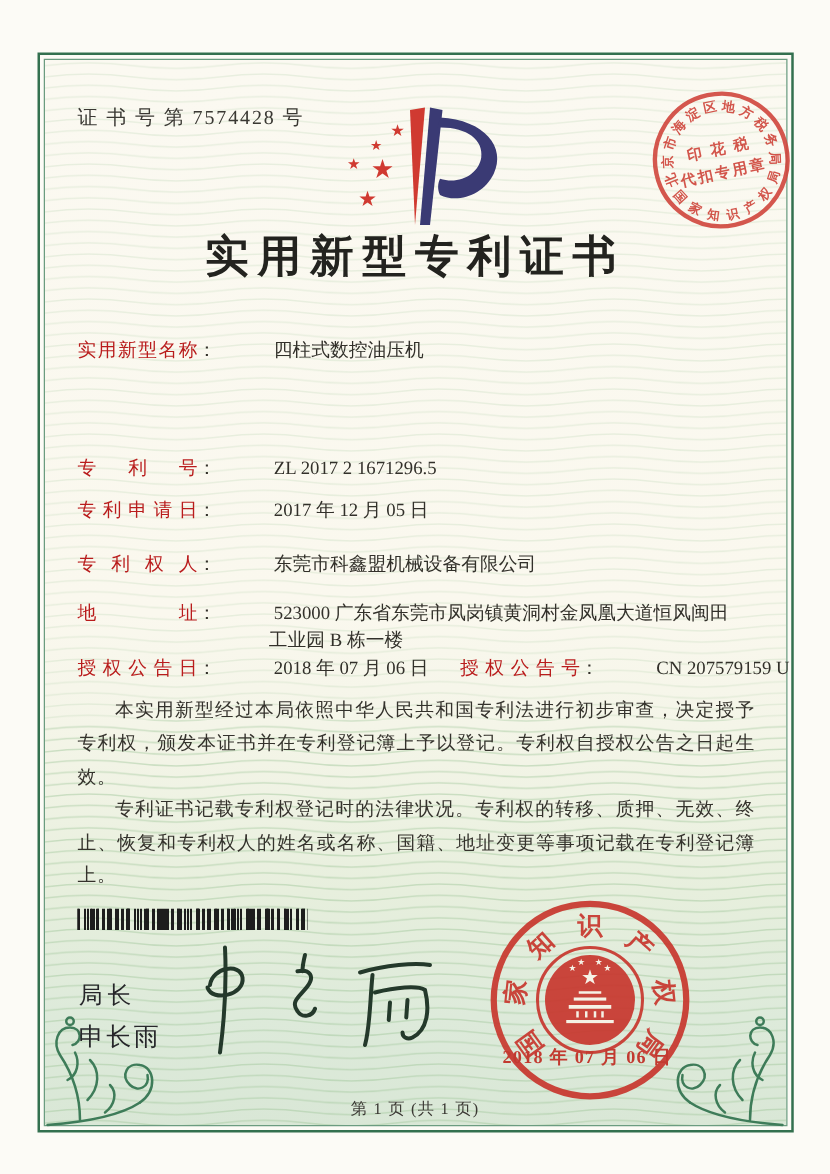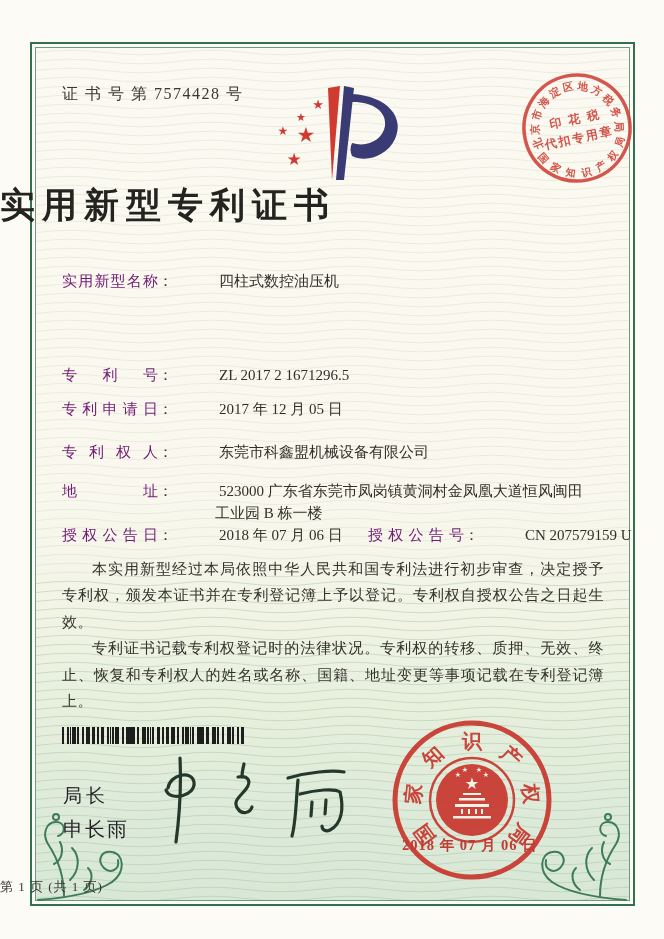--- a/index.html
+++ b/index.html
@@ -16,27 +16,27 @@
   .frame-inner{
     position:absolute;inset:3px;
     border:1px solid #6b9c80;
     background:linear-gradient(to bottom,#fbf9f1 0%,#faf8ee 52%,#f2f4e6 66%,#e7efdd 78%,#ddeada 90%,#d9e7d6 100%);
   }
   .waves{position:absolute;inset:0;width:100%;height:100%;}
   .content{position:absolute;inset:0;}
   .cert-no{position:absolute;left:62px;top:84px;font-size:16px;letter-spacing:1.5px;color:#3a3833;}
   .logo{position:absolute;left:256px;top:84px;}
   .title{
-    position:absolute;left:0;top:182px;width:664px;
+    position:absolute;left:0;top:182px;width:664px;text-align:center;
     font-size:35px;font-weight:700;letter-spacing:7px;color:#23231f;
   }
   .field-row{position:absolute;left:62px;font-size:15px;line-height:22px;white-space:nowrap;}
   .flabel{
     display:inline-block;width:96px;text-align:justify;text-align-last:justify;
-    vertical-align:top;color:#701a75;
+    vertical-align:top;color:#b91c1c;
   }
   .fcolon{display:inline-block;vertical-align:top;margin-right:6px;color:#32302a;}
   .fvalue{color:#32302a;margin-left:40px;}
   .addr-line2{position:absolute;left:113px;top:22px;}
   .grant2{position:absolute;left:306px;top:0;}
   .paras{position:absolute;left:62px;top:556px;width:542px;}
   .paras p{
     margin:0;text-indent:2em;font-size:15px;line-height:26.4px;
     letter-spacing:0.6px;text-align:justify;color:#34322c;
   }
@@ -50,21 +50,21 @@
   .director-title{position:absolute;left:63px;top:783px;font-size:19px;letter-spacing:4px;color:#26262a;}
   .director-name{position:absolute;left:63px;top:816px;font-size:20px;letter-spacing:2px;color:#26262a;}
   .signature{position:absolute;left:140px;top:750px;}
   .seal{position:absolute;left:384px;top:712px;}
   .seal-date{
     position:absolute;left:402px;top:836px;font-size:14.5px;font-weight:700;
     color:#c23a30;letter-spacing:1px;white-space:nowrap;
   }
   .tax-stamp{position:absolute;left:517px;top:68px;}
   .footer{
-    position:absolute;left:0;top:878px;width:664px;text-align:left;
+    position:absolute;left:0;top:878px;width:664px;text-align:center;
     font-size:13px;color:#3a3833;letter-spacing:1px;
   }
   .flourish{position:absolute;}
   .ring-t{font:700 10.5px "Liberation Serif",serif;fill:#ce4339;}
   .ring-b{font:700 10px "Liberation Serif",serif;fill:#ce4339;}
   .stamp-mid{font:700 12px "Liberation Serif",serif;fill:#ce4339;letter-spacing:2px;}
   .seal-ch{font:700 20px "Liberation Serif",serif;fill:#c8372e;}
   svg text{text-anchor:middle;dominant-baseline:central;}
 </style>
 </head>

